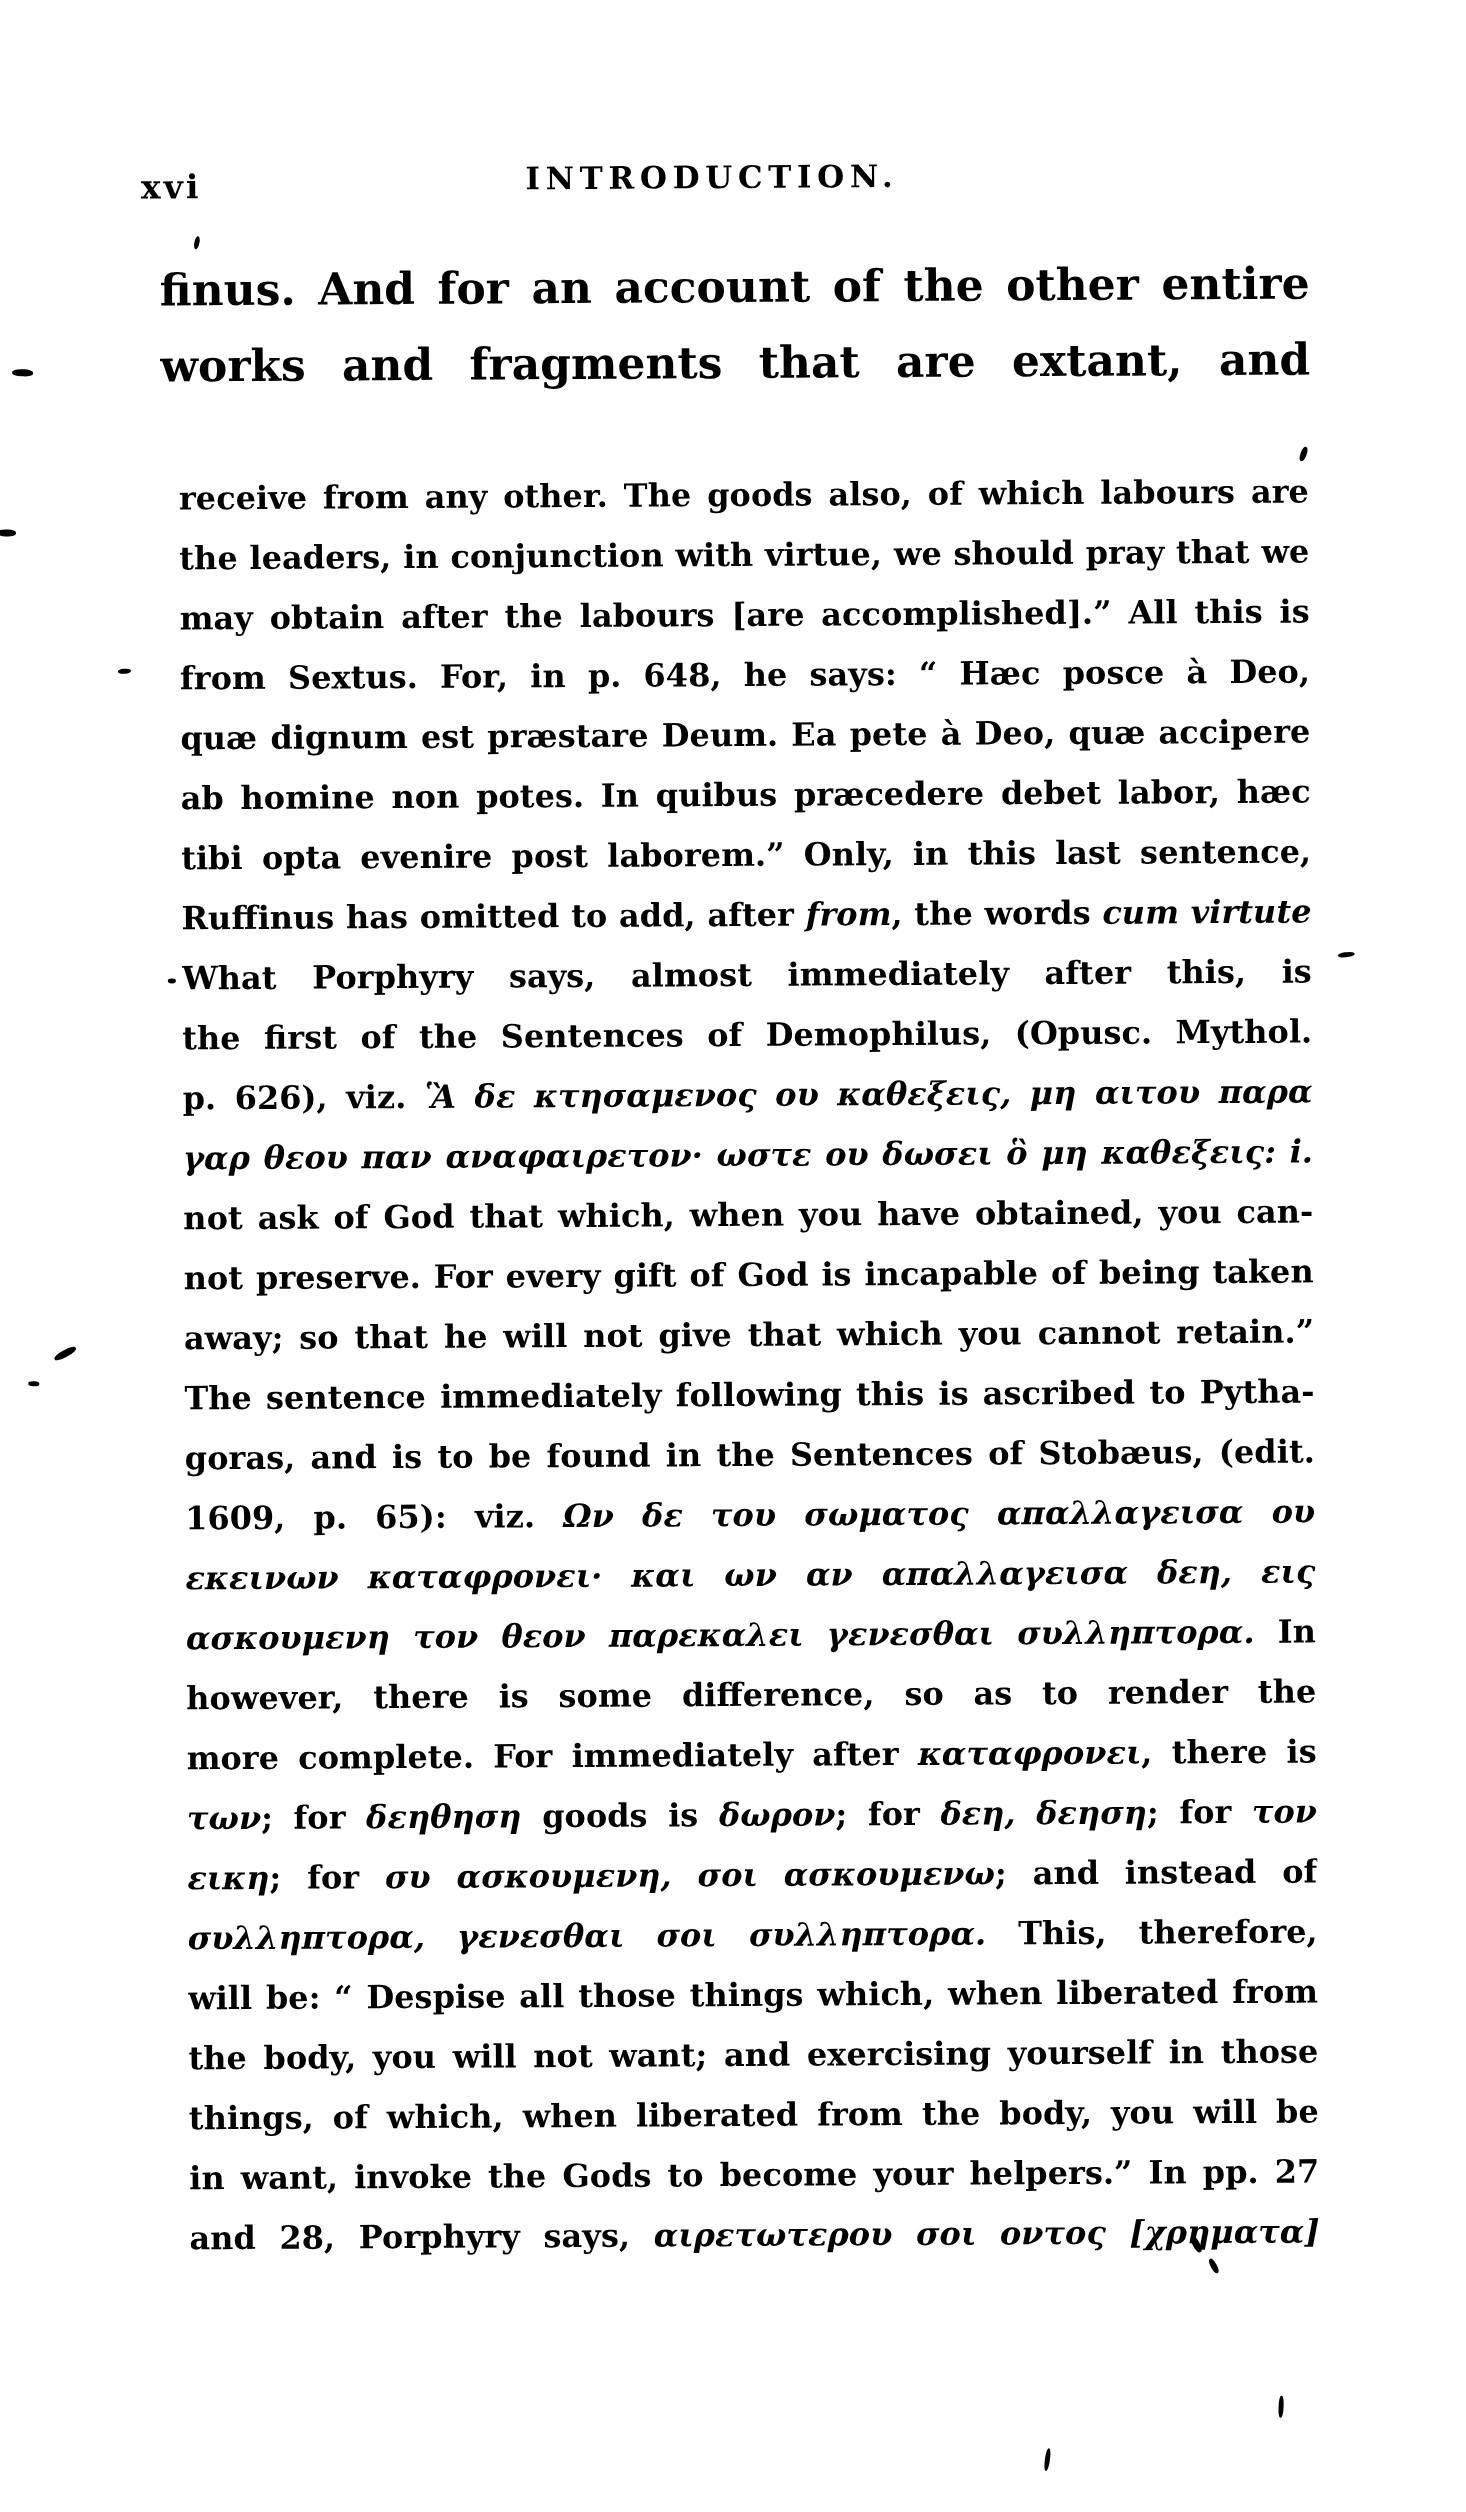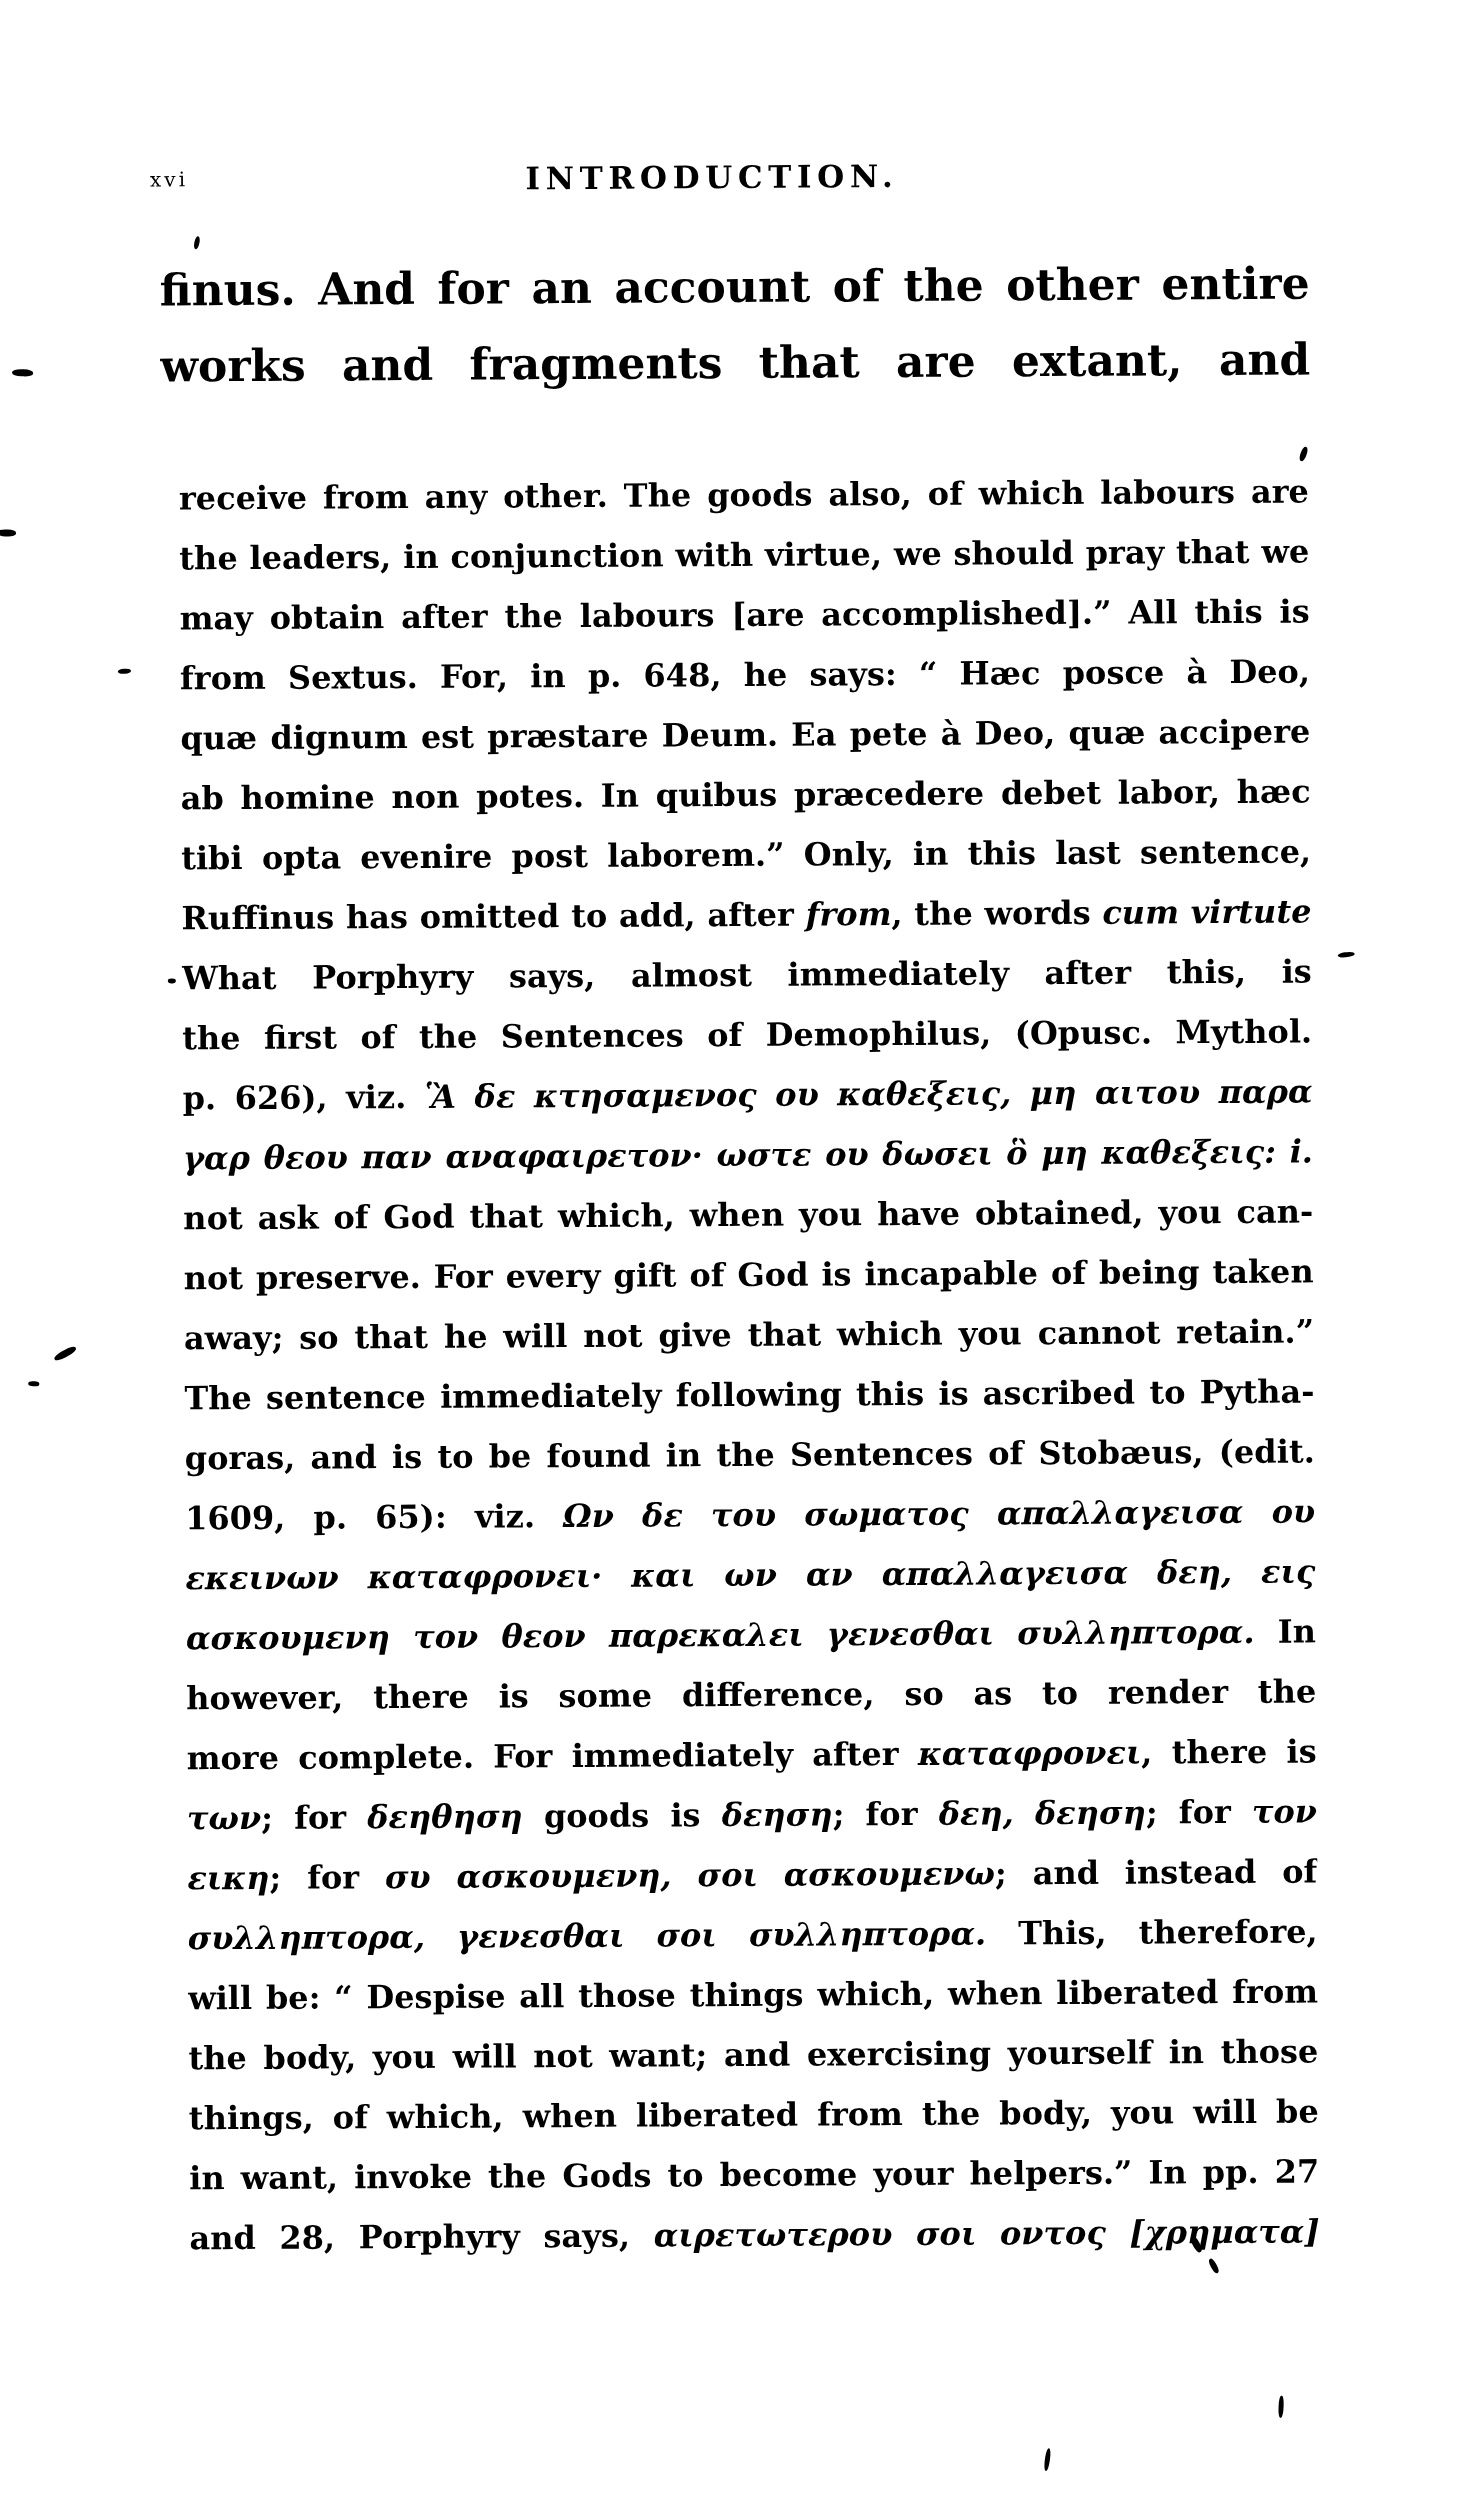--- a/index.html
+++ b/index.html
@@ -7,22 +7,22 @@
     position:relative;
     width:1467px; height:2512px;
     background:#ffffff;
     color:#000000;
     font-family:"DejaVu Serif", serif;
     overflow:hidden;
   }
   .content { position:absolute; inset:0; transform:rotate(-0.35deg); transform-origin:50% 40%; }
 
   .pagenum {
-    position:absolute; left:155px; top:164px;
-    font-size:20px; font-weight:400; letter-spacing:3.1px;
+    position:absolute; left:146px; top:164px;
+    font-size:33px; font-weight:700; letter-spacing:3.1px;
   }
   .runtitle {
     position:absolute; left:-33px; right:0; top:159px;
     text-align:center;
     font-size:31px; font-weight:700; letter-spacing:5.7px;
   }
 
   .lead {
     position:absolute; left:164px; width:1150px; top:249px;
     font-size:44px; line-height:76px; font-weight:700;
@@ -78,21 +78,21 @@
         <div class="jline"><span class="rm">not ask of God that which, when you have obtained, you can-</span></div>
         <div class="jline"><span class="rm">not preserve.  For every gift of God is incapable of being taken</span></div>
         <div class="jline"><span class="rm">away; so that he will not give that which you cannot retain.”</span></div>
         <div class="jline"><span class="rm">The sentence immediately following this is ascribed to Pytha-</span></div>
         <div class="jline"><span class="rm">goras, and is to be found in the Sentences of Stobæus, (edit.</span></div>
         <div class="jline"><span class="rm">1609, p. 65): viz. </span><span class="gk">Ων δε του σωματος απαλλαγεισα ου δεηθηση,</span></div>
         <div class="jline"><span class="gk">εκεινων καταφρονει· και ων αν απαλλαγεισα δεη, εις ταυτα συ</span></div>
         <div class="jline"><span class="gk">ασκουμενη τον θεον παρεκαλει γενεσθαι συλληπτορα.</span><span class="rm">  In Stobæus,</span></div>
         <div class="jline"><span class="rm">however, there is some difference, so as to render the sentence</span></div>
         <div class="jline"><span class="rm">more complete.  For immediately after </span><span class="gk">καταφρονει</span><span class="rm">, there is </span></div>
-        <div class="jline"><span class="gk">των</span><span class="rm">; for </span><span class="gk">δεηθηση</span><span class="rm"> goods is </span><span class="gk">δεηση</span><span class="rm">; for </span><span class="gk">δεη, δεηση</span><span class="rm">; for </span><span class="gk">τον θεον, τους</span></div>
+        <div class="jline"><span class="gk">των</span><span class="rm">; for </span><span class="gk">δεηθηση</span><span class="rm"> goods is </span><span class="gk">δωρον</span><span class="rm">; for </span><span class="gk">δεη, δεηση</span><span class="rm">; for </span><span class="gk">τον θεον, τους</span></div>
         <div class="jline"><span class="gk">εικη</span><span class="rm">; for </span><span class="gk">συ ασκουμενη, σοι ασκουμενω</span><span class="rm">; and instead of </span></div>
         <div class="jline"><span class="gk">συλληπτορα, γενεσθαι σοι συλληπτορα.</span><span class="rm">  This, therefore, translated,</span></div>
         <div class="jline"><span class="rm">will be: “ Despise all those things which, when liberated from</span></div>
         <div class="jline"><span class="rm">the body, you will not want; and exercising yourself in those</span></div>
         <div class="jline"><span class="rm">things, of which, when liberated from the body, you will be</span></div>
         <div class="jline"><span class="rm">in want, invoke the Gods to become your helpers.”  In pp. 27</span></div>
         <div class="jline"><span class="rm">and 28, Porphyry says, </span><span class="gk">αιρετωτερου σοι οντος [χρηματα] εικη</span></div>
       </div>
 
     <div id="marks">

